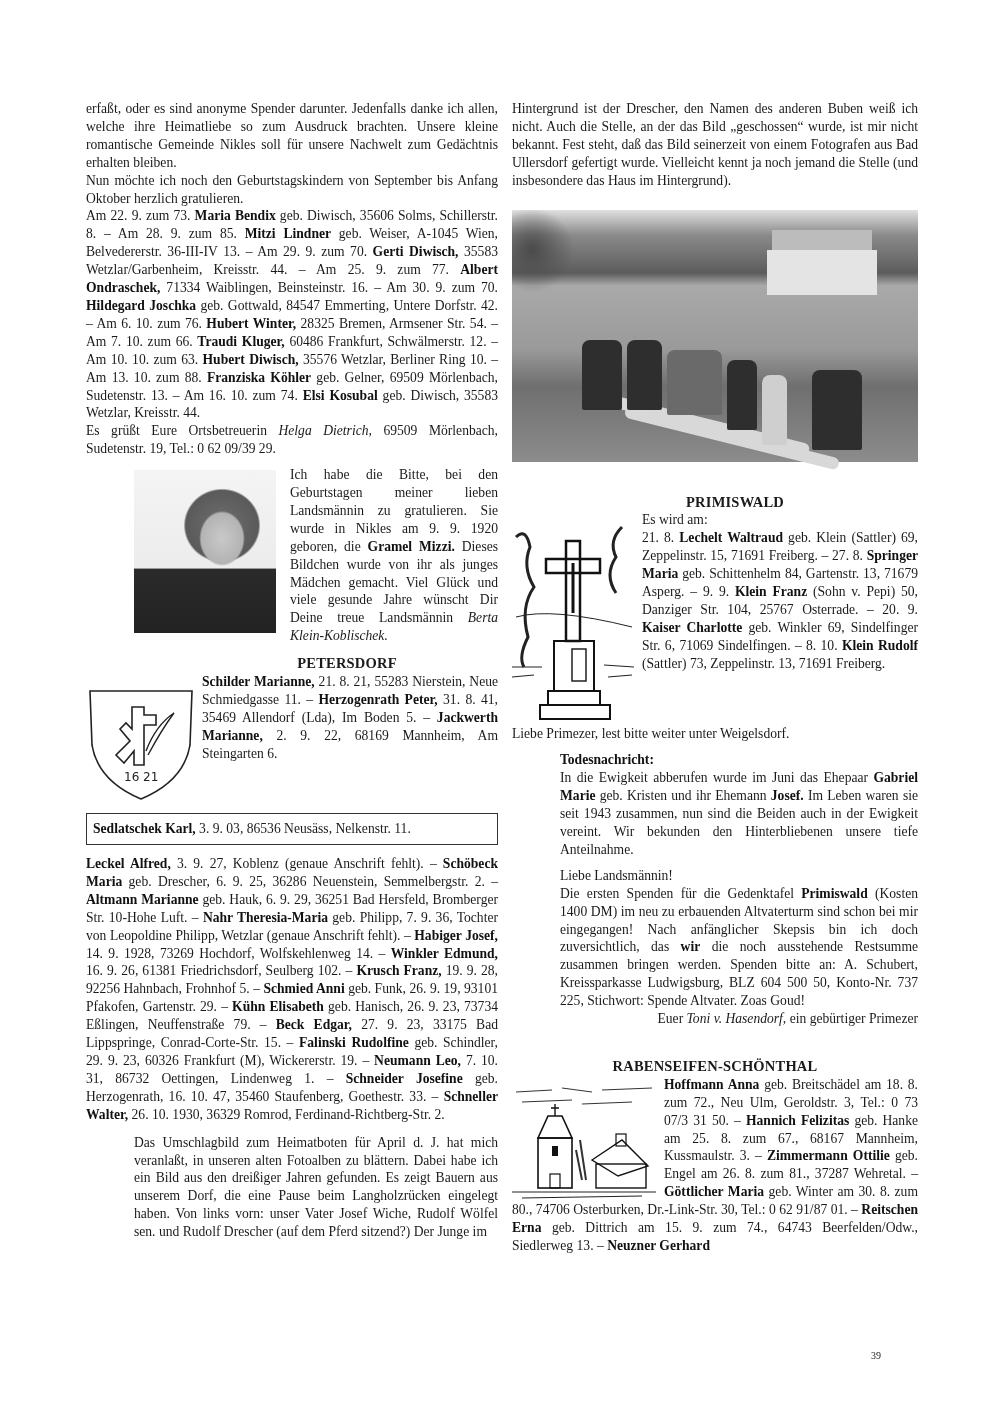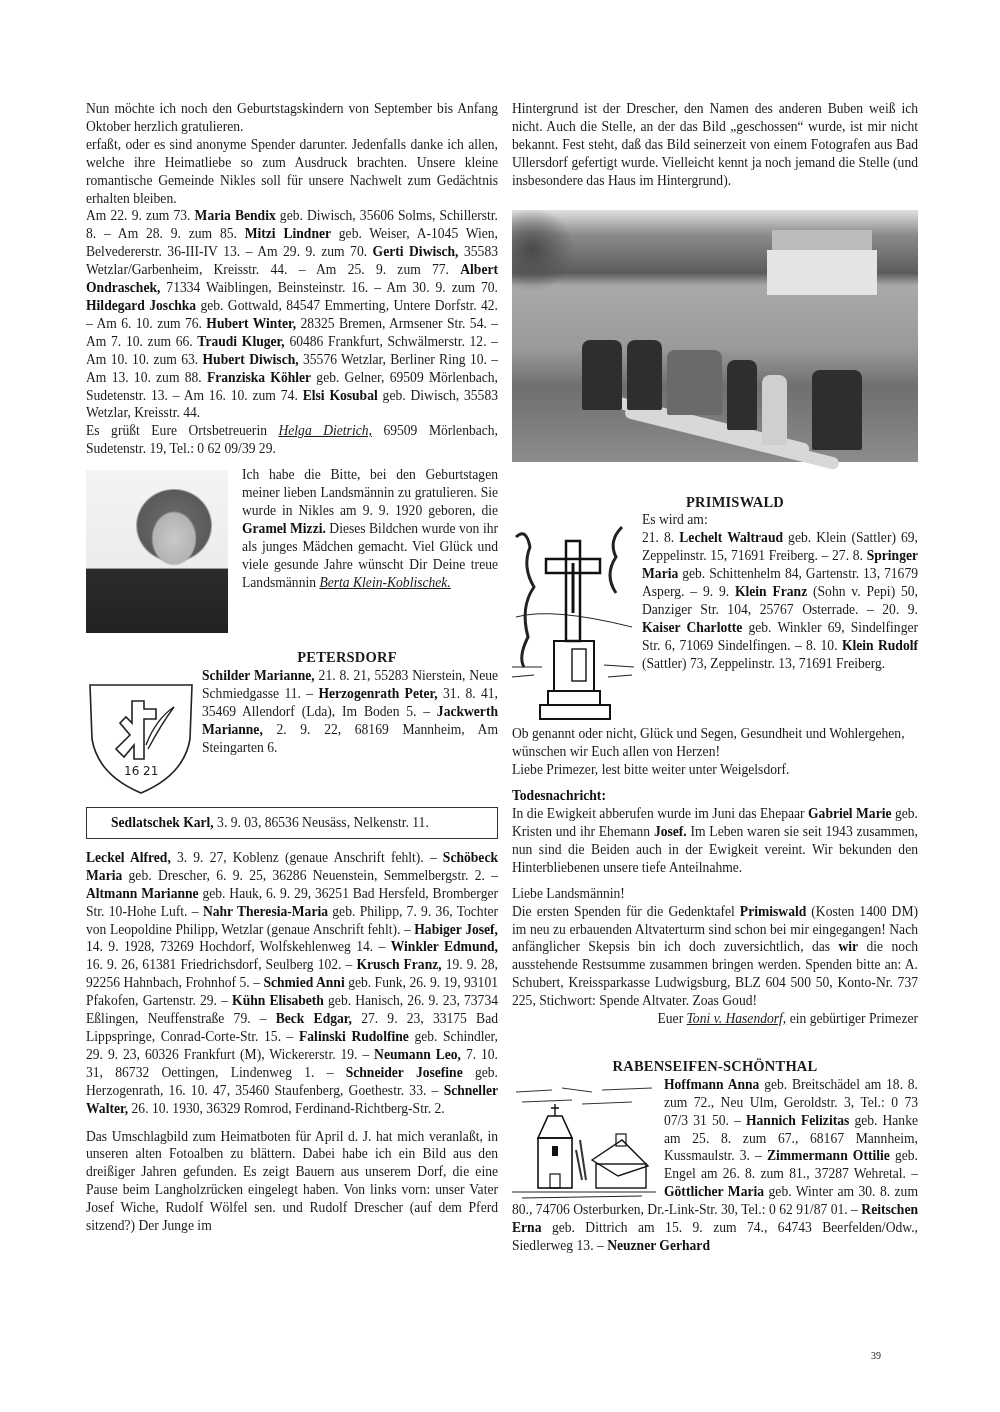--- a/index.html
+++ b/index.html
@@ -3,51 +3,51 @@
 <meta charset="utf-8">
 <style>
   html, body { margin: 0; padding: 0; background: #ffffff; }
   body { width: 1000px; height: 1412px; position: relative; overflow: hidden;
          font-family: "Liberation Serif", "DejaVu Serif", serif; color: #1a1a1a; }
   .col { position: absolute; font-size: 13.6px; line-height: 17.9px; text-align: justify; }
   #col-left { left: 86px; top: 100px; width: 412px; }
   #col-right { left: 512px; top: 100px; width: 406px; }
   p { margin: 0; }
   b { font-weight: bold; color: #111; }
-  i { font-style: italic; text-decoration: underline; }
-  .gap { margin-top: 8px; }
+  i { font-style: italic; }
+  .gap { margin-top: 8px; margin-left: 48px; }
   .heading { font-weight: bold; text-align: center; font-size: 14.5px; letter-spacing: 0.2px; }
   .sign { text-align: right; }
   .float-left { float: left; }
   .photo-portrait { width: 142px; height: 163px; margin: 4px 14px 6px 0;
     background: radial-gradient(ellipse 38px 46px at 62% 42%, #c9c9c9 0%, #b3b3b3 55%, transparent 60%),
                 radial-gradient(ellipse 52px 50px at 62% 34%, #6e6e6e 0%, #5a5a5a 70%, transparent 74%),
                 linear-gradient(180deg, #f4f4f4 0%, #ececec 60%, #2b2b2b 61%, #222 100%); }
   .shield { width: 110px; height: 116px; margin: 12px 6px 0 0; }
-  .boxed { border: 1.3px solid #333; padding: 6px 24px; margin: 12px 0 10px 0; text-align: left; }
+  .boxed { border: 1.3px solid #333; padding: 6px 6px; margin: 12px 0 10px 0; text-align: left; }
   .photo-large { width: 406px; height: 252px; margin: 20px 0 32px 0;
     background:
       linear-gradient(180deg, rgba(255,255,255,0) 0%, rgba(255,255,255,0) 100%),
       radial-gradient(ellipse 60px 60px at 20px 40px, #4a4a4a, transparent 70%),
       linear-gradient(180deg, #e0e0e0 0%, #8a8a8a 10%, #5c5c5c 25%, #a9a9a9 30%, #9a9a9a 55%, #6f6f6f 70%, #8c8c8c 100%); position: relative; }
   .house { position: absolute; left: 255px; top: 40px; width: 110px; height: 45px; background: #e4e4e4; }
   .house-roof { position: absolute; left: 260px; top: 20px; width: 100px; height: 22px; background: #bcbcbc; }
   .log { position: absolute; height: 12px; background: #d8d8d8; border-radius: 6px; transform: rotate(14deg); }
   .figure { position: absolute; background: #2e2e2e; border-radius: 8px 8px 2px 2px; }
   .cross-art { width: 122px; height: 208px; margin: 6px 8px 0 0; }
   .church-art { width: 144px; height: 120px; margin: 4px 8px 0 0; }
   .page-number { position: absolute; left: 871px; top: 1350px; font-size: 10px; }
   .clear { clear: both; }
 </style>
 </head>
 <body>
 
 <div id="col-left" class="col">
+  <p>erfaßt, oder es sind anonyme Spender darunter. Jedenfalls danke ich allen, welche ihre Heimatliebe so zum Ausdruck brachten. Unsere kleine romantische Gemeinde Nikles soll für unsere Nachwelt zum Gedächtnis erhalten bleiben.</p>
   <p>Nun möchte ich noch den Geburtstagskindern von September bis Anfang Oktober herzlich gratulieren.</p>
-  <p>erfaßt, oder es sind anonyme Spender darunter. Jedenfalls danke ich allen, welche ihre Heimatliebe so zum Ausdruck brachten. Unsere kleine romantische Gemeinde Nikles soll für unsere Nachwelt zum Gedächtnis erhalten bleiben.</p>
   <p id="bd-list"><span>Am 22. 9. zum 73. </span><b>Maria Bendix</b><span> geb. Diwisch, 35606 Solms, Schillerstr. 8. – </span><span>Am 28. 9. zum 85. </span><b>Mitzi Lindner</b><span> geb. Weiser, A-1045 Wien, Belvedererstr. 36-III-IV 13. – </span><span>Am 29. 9. zum 70. </span><b>Gerti Diwisch,</b><span> 35583 Wetzlar/Garbenheim, Kreisstr. 44. – </span><span>Am 25. 9. zum 77. </span><b>Albert Ondraschek,</b><span> 71334 Waiblingen, Beinsteinstr. 16. – </span><span>Am 30. 9. zum 70. </span><b>Hildegard Joschka</b><span> geb. Gottwald, 84547 Emmerting, Untere Dorfstr. 42. – </span><span>Am 6. 10. zum 76. </span><b>Hubert Winter,</b><span> 28325 Bremen, Armsener Str. 54. – </span><span>Am 7. 10. zum 66. </span><b>Traudi Kluger,</b><span> 60486 Frankfurt, Schwälmerstr. 12. – </span><span>Am 10. 10. zum 63. </span><b>Hubert Diwisch,</b><span> 35576 Wetzlar, Berliner Ring 10. – </span><span>Am 13. 10. zum 88. </span><b>Franziska Köhler</b><span> geb. Gelner, 69509 Mörlenbach, Sudetenstr. 13. – </span><span>Am 16. 10. zum 74. </span><b>Elsi Kosubal</b><span> geb. Diwisch, 35583 Wetzlar, Kreisstr. 44.</span></p>
   <p>
     <span>Es grüßt Eure Ortsbetreuerin </span><i>Helga Dietrich,</i><span> 69509 Mörlenbach, Sudetenstr. 19, Tel.: 0 62 09/39 29.</span>
   </p>
 
   <div class="gap">
     <div class="float-left photo-portrait" title="Portrait photo of Gramel Mizzi"></div>
     <p>
       <span>Ich habe die Bitte, bei den Geburtstagen meiner lieben Landsmännin zu gratulieren. Sie wurde in Nikles am 9. 9. 1920 geboren, die </span><b>Gramel Mizzi.</b><span> Dieses Bildchen wurde von ihr als junges Mädchen gemacht. Viel Glück und viele gesunde Jahre wünscht Dir Deine treue Landsmännin </span><i>Berta Klein-Koblischek.</i>
     </p>
@@ -102,21 +102,20 @@
       <path d="M61 46 L61 96" stroke="#111" stroke-width="3"></path>
       <rect x="42" y="124" width="40" height="50" fill="none" stroke="#111" stroke-width="2"></rect>
       <rect x="60" y="132" width="14" height="32" fill="none" stroke="#111" stroke-width="1.4"></rect>
       <rect x="36" y="174" width="52" height="14" fill="none" stroke="#111" stroke-width="2"></rect>
       <rect x="28" y="188" width="70" height="14" fill="none" stroke="#111" stroke-width="2"></rect>
       <path d="M0 150 L30 150 M0 160 L22 158 M92 148 L122 150 M96 160 L120 158" stroke="#222" stroke-width="1.2"></path>
     </svg>
     <p>Es wird am:</p>
     <p id="pw-entries"><span>21. 8. </span><b>Lechelt Waltraud</b><span> geb. Klein (Sattler) 69, Zeppelinstr. 15, 71691 Freiberg. – </span><span>27. 8. </span><b>Springer Maria</b><span> geb. Schittenhelm 84, Gartenstr. 13, 71679 Asperg. – </span><span>9. 9. </span><b>Klein Franz</b><span> (Sohn v. Pepi) 50, Danziger Str. 104, 25767 Osterrade. – </span><span>20. 9. </span><b>Kaiser Charlotte</b><span> geb. Winkler 69, Sindelfinger Str. 6, 71069 Sindelfingen. – </span><span>8. 10. </span><b>Klein Rudolf</b><span> (Sattler) 73, Zeppelinstr. 13, 71691 Freiberg.</span></p>
     <div class="clear"></div>
-    <p style="text-align:left;">Ob genannt oder nicht, Glück und Segen, Gesundheit und Wohlergehen, wünschen wir Euch allen von Herzen!</p>
     <p>Liebe Primezer, lest bitte weiter unter Weigelsdorf.</p>
   </div>
 
   <div class="gap">
     <p><b>Todesnachricht:</b></p>
     <p>
       <span>In die Ewigkeit abberufen wurde im Juni das Ehepaar </span><b>Gabriel Marie</b><span> geb. Kristen und ihr Ehemann </span><b>Josef.</b><span> Im Leben waren sie seit 1943 zusammen, nun sind die Beiden auch in der Ewigkeit vereint. Wir bekunden den Hinterbliebenen unsere tiefe Anteilnahme.</span>
     </p>
   </div>
 

